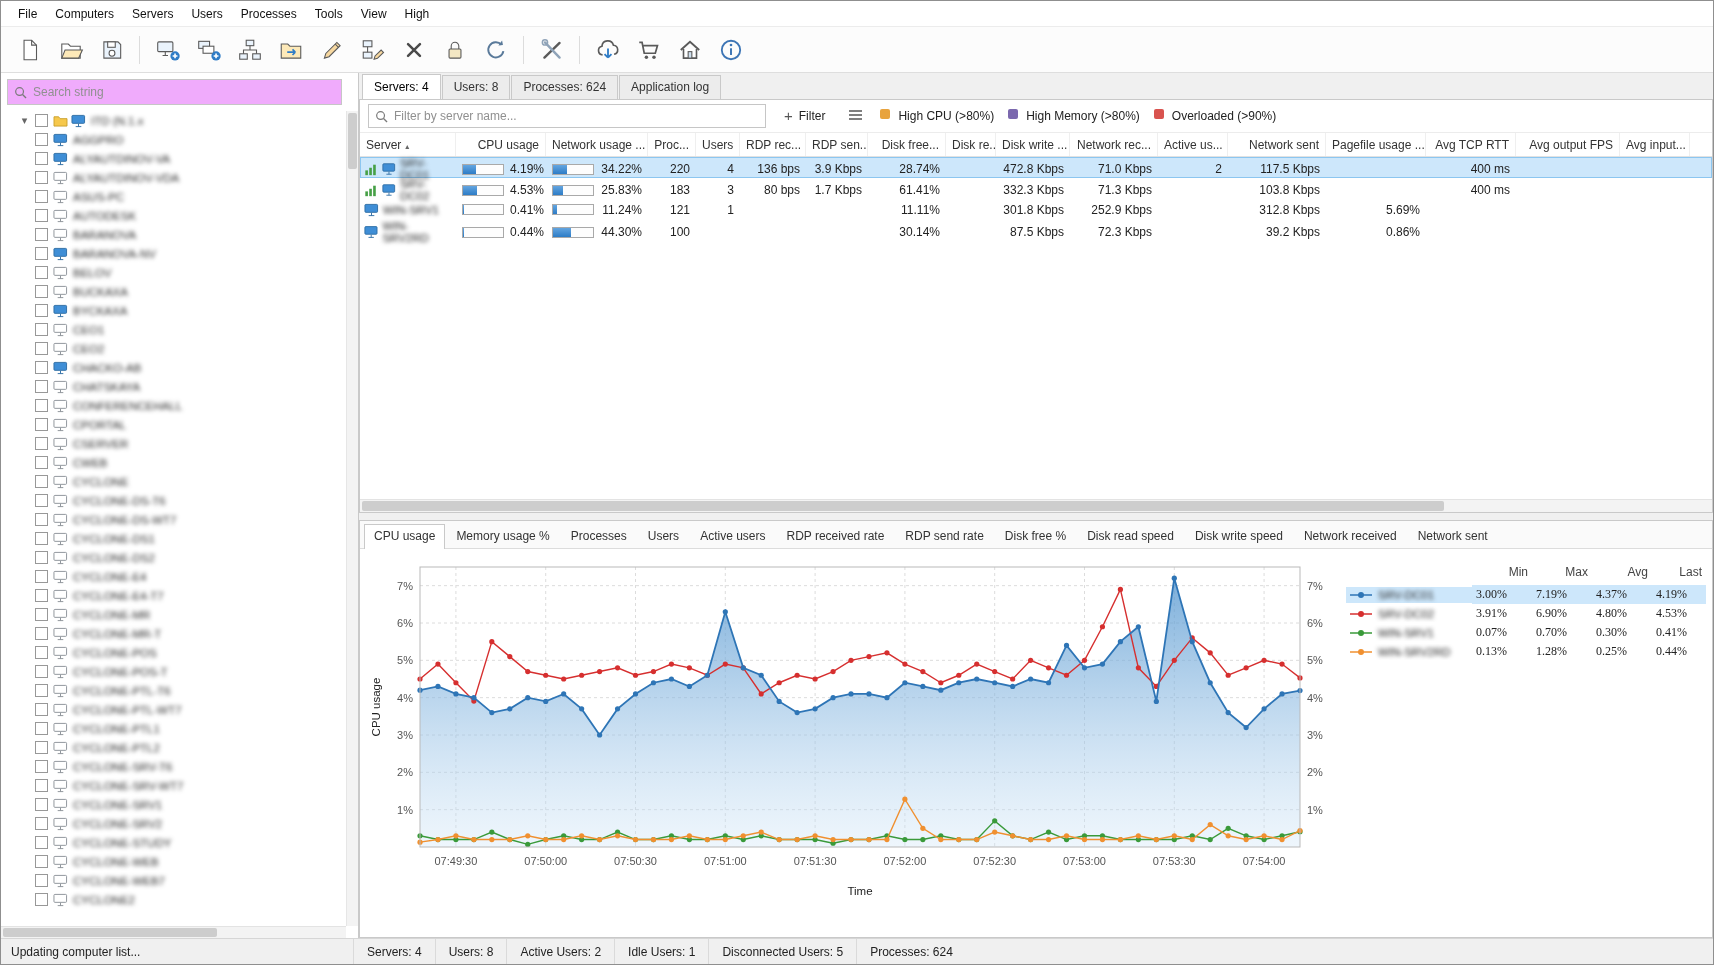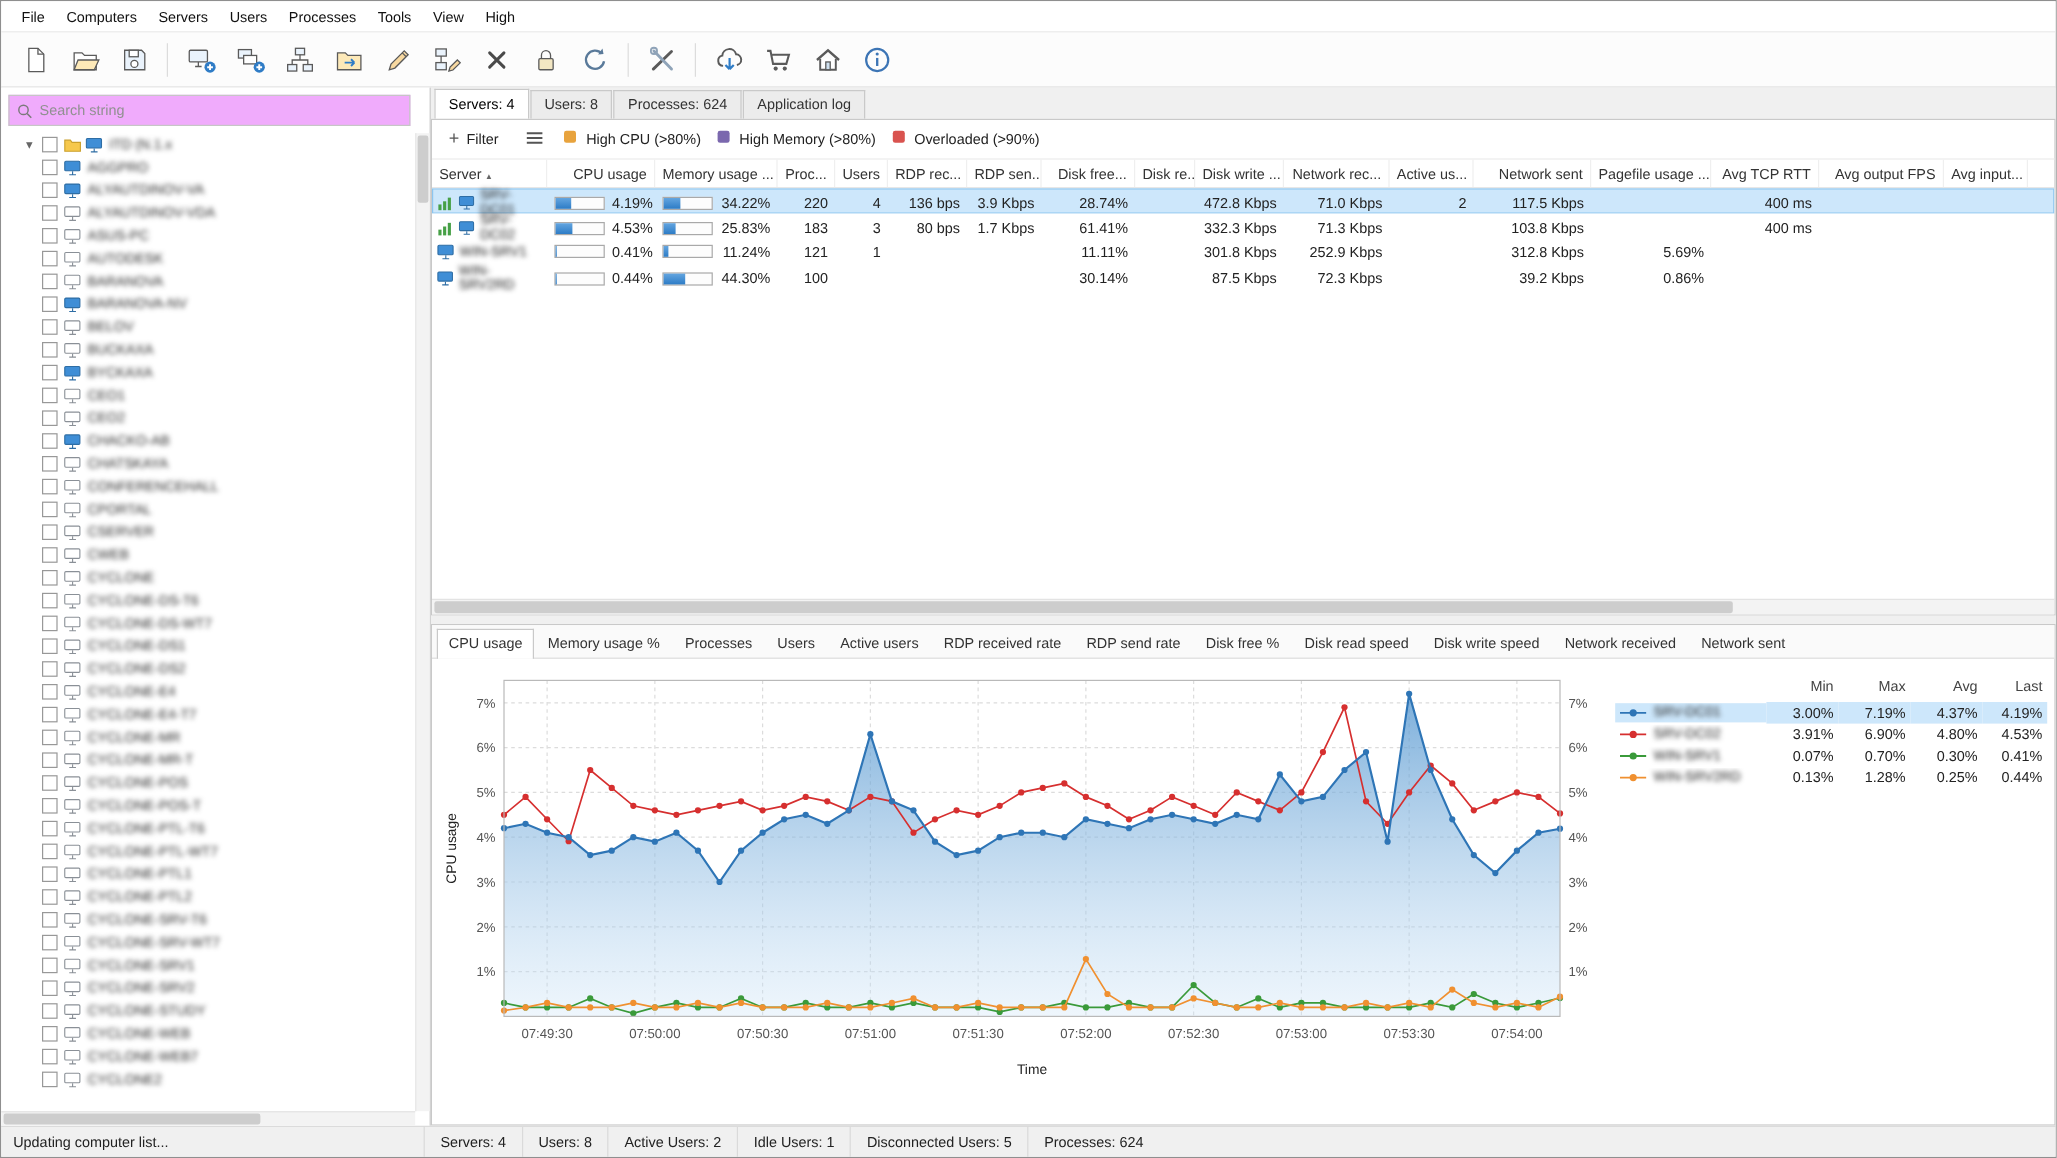--- a/index.html
+++ b/index.html
@@ -82,21 +82,21 @@
   
   .detail { flex:1; min-height:0; background:#ffffff; border:1px solid #c9c9c9; display:flex; flex-direction:column; }
   .detail-tabs { display:flex; gap:1px; padding:3px 4px 0; background:#fafafa; border-bottom:1px solid #dcdcdc; flex:none; }
   .dtab { padding:4px 9px 5px; color:#333; border:1px solid transparent; border-bottom:none; }
   .dtab.active { background:#fff; border-color:#c9c9c9; margin-bottom:-1px; padding-bottom:6px; }
   .detail-body { flex:1; display:flex; min-height:0; }
   .chart-wrap { flex:1; padding:4px 0 0 6px; }
   .legend { width:372px; flex:none; padding:14px 12px 0 0; }
   .legend-grid { display:grid; grid-template-columns:1fr 60px 60px 60px 54px; font-size:12px; align-items:center; }
   .lg-h { text-align:right; color:#444; padding:2px 4px 6px; }
-  .lg-cell { text-align:right; padding:2px 4px; }
+  .lg-cell { padding:2px 4px;font-family:Liberation Serif, serif; }
   .lg-name { display:flex; align-items:center; gap:6px; padding:2px 4px; overflow:hidden; }
   .lg-name .nm { filter:blur(2.3px); white-space:nowrap; font-size:11.5px; }
   .lg-row-selected { background:#cde7fb; }
 
   .ticklab { font-size:11px; fill:#555; font-family:"Liberation Sans",sans-serif; }
   .axis-title { font-size:11.5px; fill:#222; font-family:"Liberation Sans",sans-serif; }
   .grid { stroke:#dcdcdc; stroke-dasharray:3 3; }
 
   
   .statusbar { height:26px; background:#f0f0f0; border-top:1px solid #d6d6d6; display:flex; align-items:center; flex:none; font-size:12px; color:#222; }
@@ -729,20 +729,27 @@
     <div class="main">
       <div class="main-tabs" id="main-tabs">
           <div class="tab active">Servers: 4</div>
           <div class="tab">Users: 8</div>
           <div class="tab">Processes: 624</div>
           <div class="tab">Application log</div>
         </div>
 
       <div class="table-panel">
         <div class="filterbar">
+          <div class="filter-input">
+            <svg width="13" height="13" viewBox="0 0 14 14">
+                <circle cx="6" cy="6" r="4.2" fill="none" stroke="#7a7a7a" stroke-width="1.3"></circle>
+                <path d="M9.2 9.2L13 13" stroke="#7a7a7a" stroke-width="1.4"></path>
+              </svg>
+            <input placeholder="Filter by server name..." style="">
+          </div>
           <div class="filter-btn">
             <span class="plus">+</span>
             <span>Filter</span>
           </div>
           <div class="hamburger">
             <svg width="15" height="12" viewBox="0 0 15 12">
                 <path d="M1 2h13M1 6h13M1 10h13" stroke="#555" stroke-width="1.6"></path>
               </svg>
           </div>
           <div class="chips" id="chips">
@@ -756,21 +763,21 @@
               </div>
               <div class="chip">
                 <span class="chip-dot" style="background: rgb(217, 83, 79);"></span>
                 <span>Overloaded (&gt;90%)</span>
               </div>
             </div>
         </div>
         <div class="thead tgrid" id="thead">
             <div class="th first">Server<span class="sort-arrow">▴</span></div>
             <div class="th">CPU usage</div>
-            <div class="th">Memory usage ...</div>
+            <div class="th">Network usage ...</div>
             <div class="th">Proc...</div>
             <div class="th">Users</div>
             <div class="th">RDP rec...</div>
             <div class="th">RDP sen...</div>
             <div class="th">Disk free...</div>
             <div class="th">Disk re...</div>
             <div class="th">Disk write ...</div>
             <div class="th">Network rec...</div>
             <div class="th">Active us...</div>
             <div class="th">Network sent</div>

